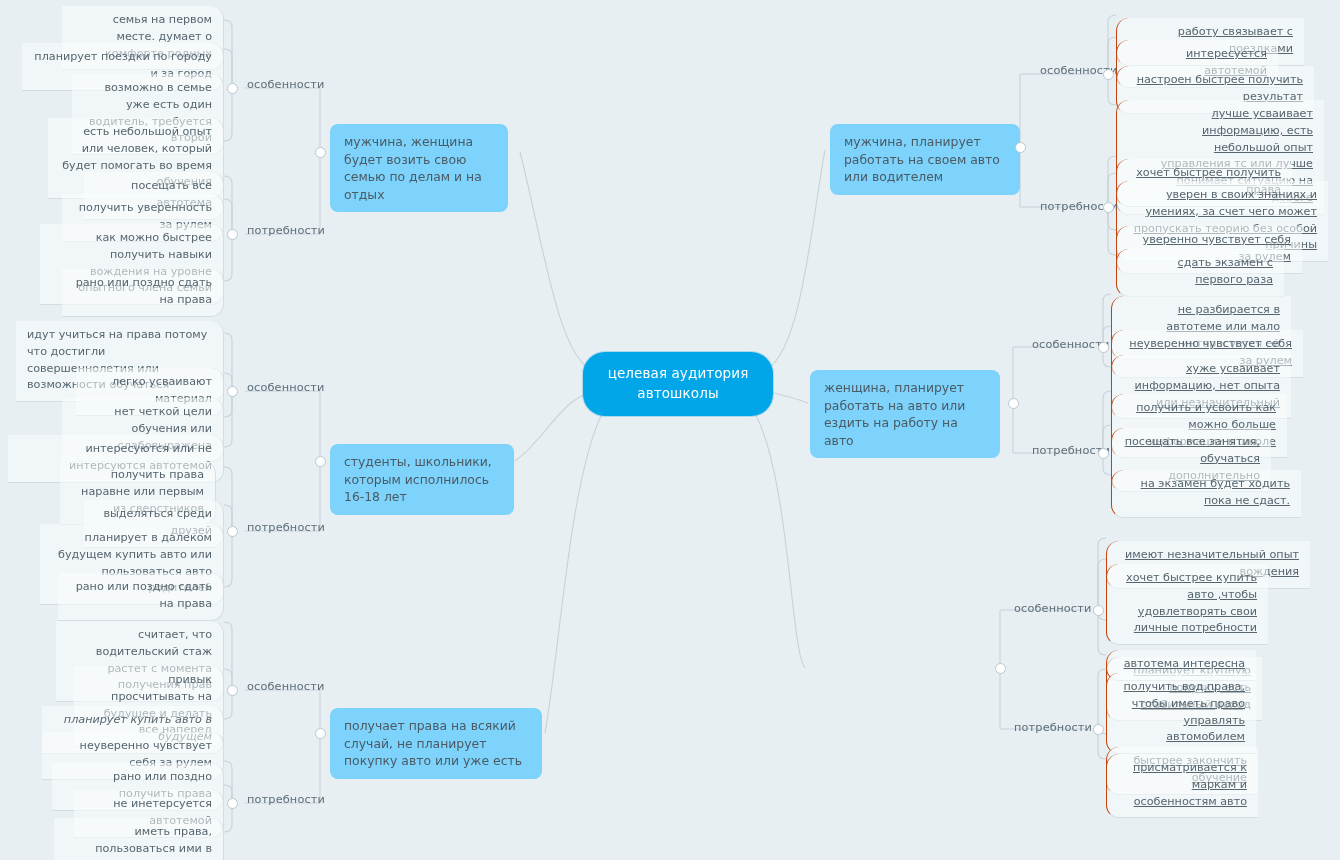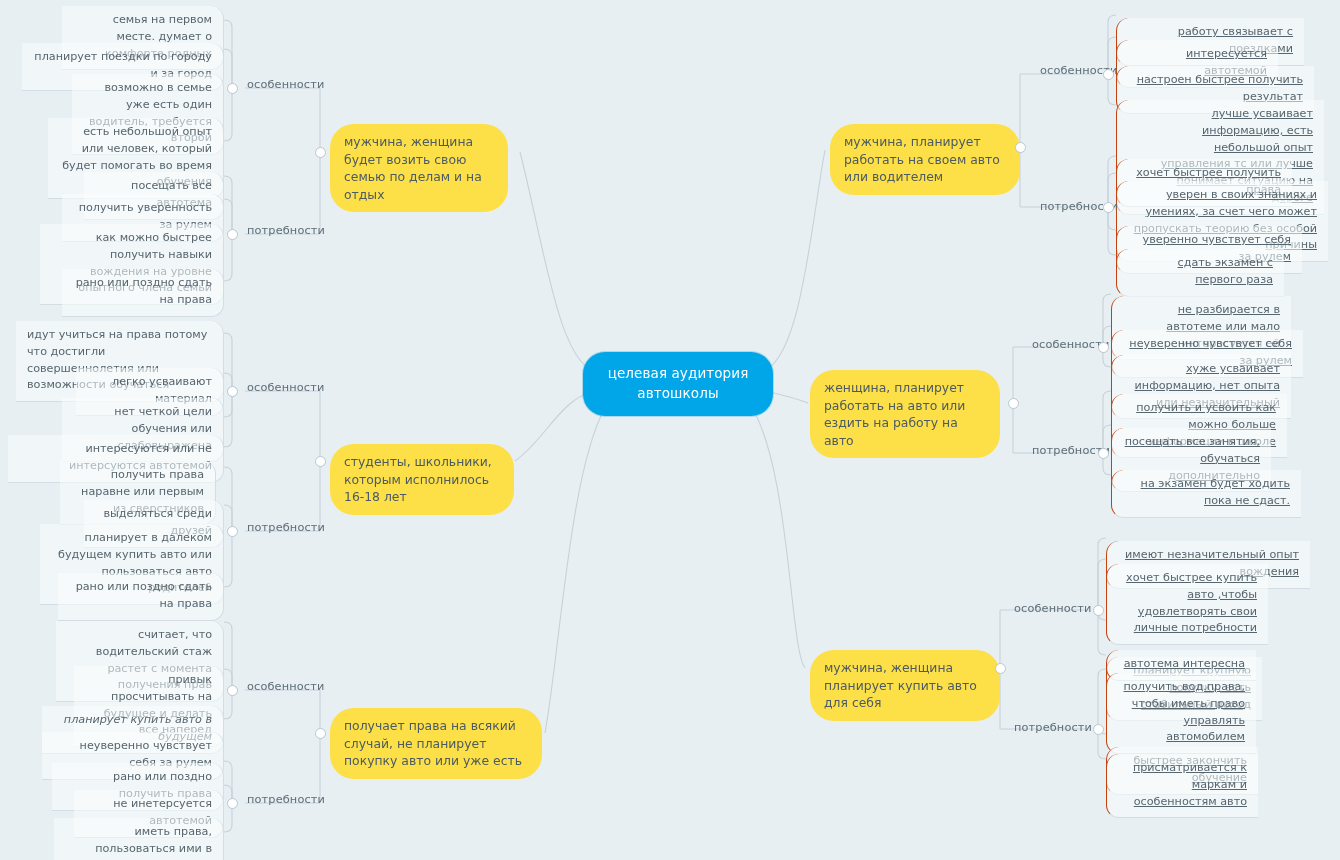--- a/index.html
+++ b/index.html
@@ -40,23 +40,23 @@
     line-height: 1.45;
     letter-spacing: .1px;
     padding: 6px 14px;
     z-index: 6;
     box-shadow: 0 0 0 1px rgba(0,150,210,.25);
   }
 
   
   .branch-node {
     position: absolute;
-    background: #fde047;
+    background: #7dd3fc;
     color: #4b5a63;
-    border-radius: 24px;
+    border-radius: 8px;
     font-size: 12.4px;
     line-height: 1.42;
     padding: 9px 14px;
     z-index: 5;
     display: flex;
     align-items: center;
   }
 
   
   .cat-label {
@@ -282,21 +282,20 @@
   <div class="cat-label right-side" style="left:1032px; top:444px;">потребности</div>
 
   <div class="leaf right" style="left:1111px; top:296px; width:180px;">не разбирается в автотеме или мало интересуется ей</div>
   <div class="leaf right" style="left:1111px; top:330px; width:192px;">неуверенно чувствует себя за рулем</div>
   <div class="leaf right" style="left:1111px; top:355px; width:180px;">хуже усваивает информацию, нет опыта или незначительный</div>
 
   <div class="leaf right" style="left:1111px; top:394px; width:176px;">получить и усвоить как можно больше информации в школе</div>
   <div class="leaf right" style="left:1111px; top:428px; width:160px;">посещать все занятия, обучаться дополнительно</div>
   <div class="leaf right" style="left:1111px; top:470px; width:190px;">на экзамен будет ходить пока не сдаст.</div>
 
-  <div class="branch-node" style="left:810px; top:650px; width:190px;">мужчина, женщина планирует купить авто для себя</div>
   <div class="cat-label right-side" style="left:1014px; top:602px;">особенности</div>
   <div class="cat-label right-side" style="left:1014px; top:721px;">потребности</div>
 
   <div class="leaf right" style="left:1106px; top:541px; width:204px;">имеют незначительный опыт вождения</div>
   <div class="leaf right" style="left:1106px; top:564px; width:162px;">хочет быстрее купить авто ,чтобы удовлетворять свои личные потребности</div>
   <div class="leaf right" style="left:1106px; top:613px; width:156px;margin-top:44px;">планирует крупную покупку, есть стабильный доход</div>
   <div class="leaf right" style="left:1106px; top:650px; width:150px;">автотема интересна</div>
 
   <div class="leaf right" style="left:1106px; top:673px; width:150px;">получить вод.права, чтобы иметь право управлять автомобилем</div>
   <div class="leaf right" style="left:1106px; top:699px; width:152px;margin-top:48px;">быстрее закончить обучение</div>

